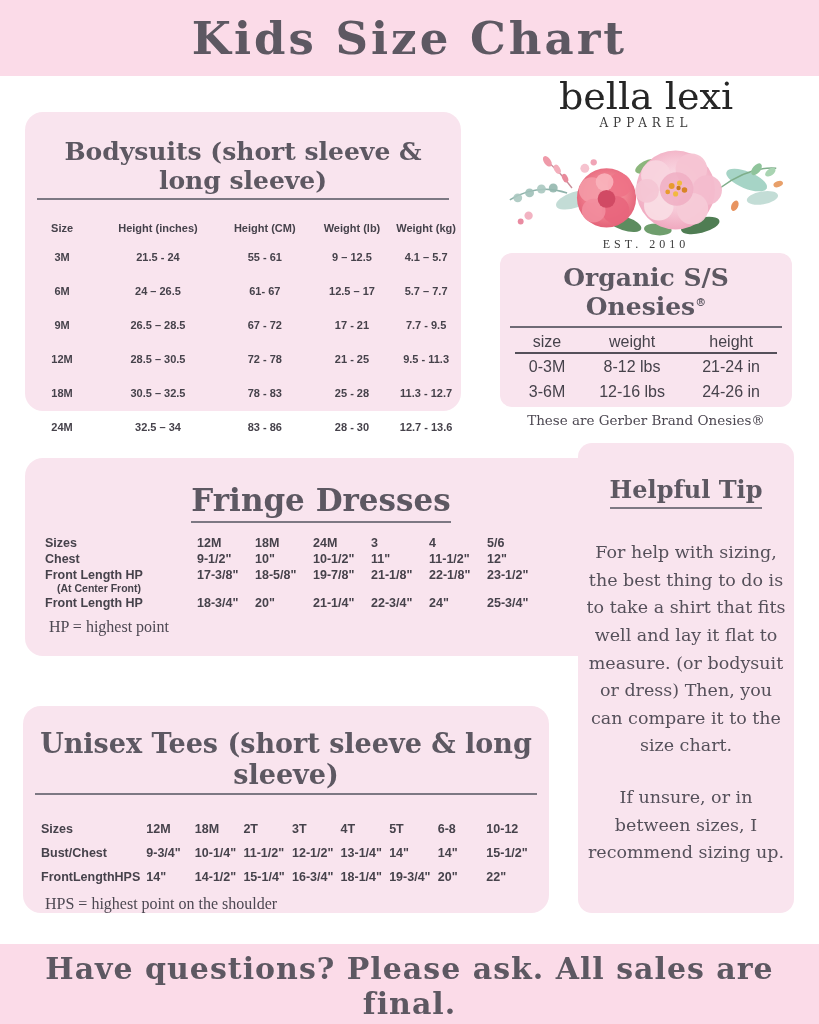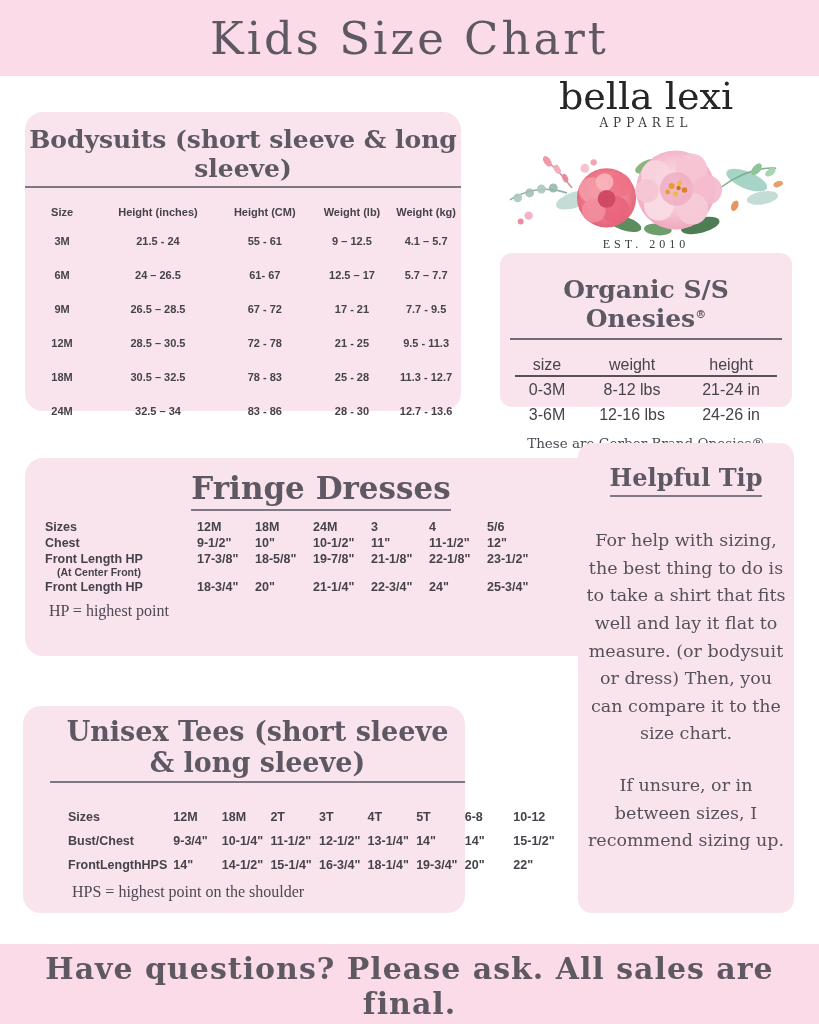--- a/index.html
+++ b/index.html
@@ -4,30 +4,30 @@
 <style>
   html,body { margin:0; padding:0; background:#ffffff; }
   .page {
     position:relative; width:819px; height:1024px; background:#ffffff;
     font-family:"Liberation Sans",sans-serif; color:#4b474f; overflow:hidden;
   }
   
   .banner { position:absolute; left:0; width:819px; background:#fbdbe8; text-align:center; }
   .banner.top { top:0; height:76px; display:flex; align-items:center; justify-content:center; }
   .page-title {
-    margin:0; font-family:"DejaVu Serif",serif; font-weight:400; font-size:45px;
+    margin:0; font-family:"DejaVu Serif",serif; font-weight:700; font-size:45px;
     color:#5d5862; letter-spacing:3px;
   }
   .banner.bottom { top:944px; height:80px; }
   .footer-line1 { font-family:"DejaVu Serif",serif; font-weight:700; font-size:30px; color:#5d5862; margin-top:7px; letter-spacing:1px; }
   .footer-line2 { font-family:"DejaVu Serif",serif; font-size:20px; color:#55505a; margin-top:1px; }
   
   .panel { position:absolute; background:#f9e4ee; border-radius:18px; box-sizing:border-box; }
   .panel-title {
-    margin:0; text-align:center; font-family:"DejaVu Serif",serif; font-weight:700; color:#5d5862;
+    margin:12px; text-align:center; font-family:"DejaVu Serif",serif; font-weight:700; color:#5d5862;
   }
   .panel-title .u { display:inline-block; border-bottom:2px solid #7d7883; padding-bottom:3px; }
   
   .bodysuits { left:25px; top:112px; width:436px; height:299px; padding-top:13px; }
   .bodysuits .panel-title { font-size:25px; }
   .grid-table { width:100%; border-collapse:collapse; margin-top:8px; font-size:11px; font-weight:bold; color:#46424b; }
   .grid-table th, .grid-table td { text-align:center; padding:0; }
   .grid-table thead th { padding:10px 0 6px; }
   .grid-table tbody td { padding:11px 0; }
   .grid-table th:nth-child(1){ width:17%; }
@@ -36,21 +36,21 @@
   .grid-table th:nth-child(4){ width:18%; }
   .grid-table th:nth-child(5){ width:16%; }
   
   .logo { position:absolute; left:498px; top:76px; width:296px; height:176px; text-align:center; }
   .logo-script { font-family:"DejaVu Serif",serif; font-size:38px; color:#262626; line-height:1.1; }
   .logo-sub { font-family:"DejaVu Serif",serif; font-size:12px; letter-spacing:5px; color:#3a3a3a; margin-top:-2px; }
   .logo-flowers { position:absolute; left:0; top:62px; width:296px; height:100px; }
   .logo-est { position:absolute; bottom:0; width:100%; font-family:Liberation Serif, serif; font-size:12px; letter-spacing:4px; color:#3a3a3a; }
   
   .onesies { left:500px; top:253px; width:292px; height:154px; border-radius:12px; padding-top:6px; }
-  .onesies-title { margin:16px 10px; text-align:center; font-family:"DejaVu Serif",serif; font-weight:700;
+  .onesies-title { margin:4px 10px; text-align:center; font-family:"DejaVu Serif",serif; font-weight:700;
     font-size:25px; color:#5d5862; border-bottom:2px solid #6f6a75; padding-bottom:5px; }
   .onesies-title sup { font-size:11px; vertical-align:super; }
   .onesies-table { width:90%; margin:5px auto 0; border-collapse:collapse; font-size:16px; color:#46424b; }
   .onesies-table thead th { font-weight:normal; border-bottom:2px solid #55505a; text-align:center; padding:0 6px 1px; }
   .onesies-table tbody td { text-align:center; padding:4px 0 3px; }
   .onesies-note { text-align:center; font-family:"DejaVu Serif",serif; font-size:13.5px; color:#4d4852; margin-top:8px; }
   
   .fringe { left:25px; top:458px; width:592px; height:198px; padding-top:12px; }
   .fringe .panel-title { font-size:31px; }
   .label-table { border-collapse:collapse; color:#46424b; }
@@ -62,21 +62,21 @@
   .sublabel { font-size:10.5px; font-weight:bold;padding-left:12px; }
   .serif-note { font-family:Liberation Serif, serif; font-size:16px; color:#4d4852; }
   .fringe .serif-note { margin:7px 0 0 24px; }
   
   .tip { left:578px; top:443px; width:216px; height:470px; border-radius:14px; padding-top:20px; }
   .tip .panel-title { font-size:24px; }
   .tip p { font-family:"DejaVu Serif",serif; font-size:17.5px; color:#55505a; text-align:center;
     line-height:1.58; margin:24px 8px 0; }
   .tip p.first { margin-top:30px; }
   
-  .tees { left:23px; top:706px; width:442px; height:207px; padding-top:10px;padding-left:27px; }
+  .tees { left:23px; top:706px; width:526px; height:207px; padding-top:10px; }
   .tees .panel-title { font-size:27px; }
   .tees .label-table { margin:22px 0 0 18px; font-size:12.5px; width:494px; }
   .tees .label-table th { width:104px; padding:5px 0; }
   .tees .label-table td { width:48px; padding:5px 0; }
   .tees .serif-note { margin:6px 0 0 22px; }
 </style>
 </head>
 <body>
 
 <div class="page">

